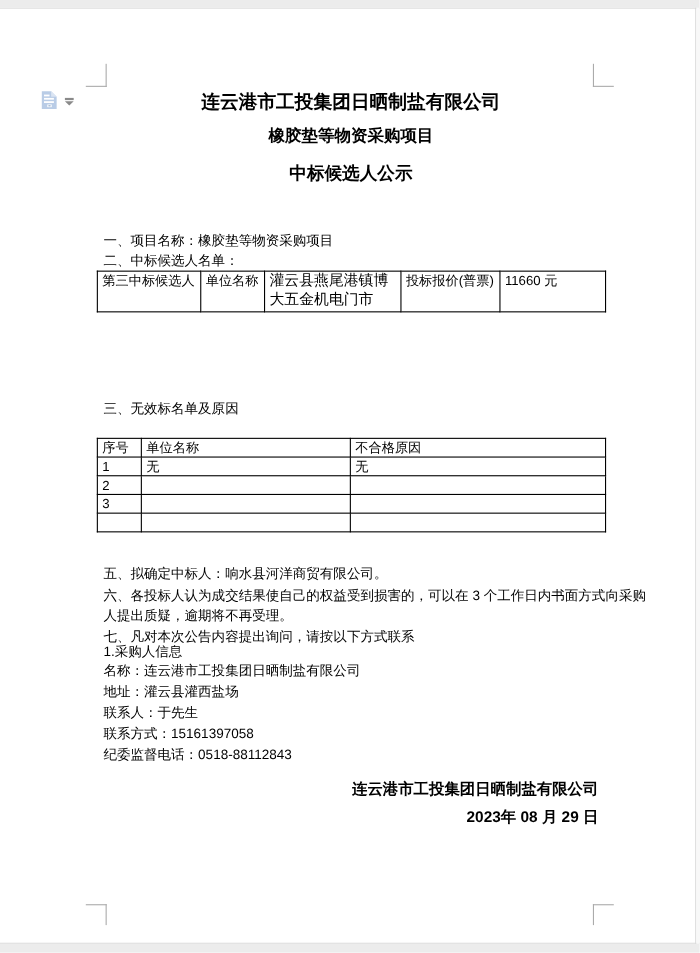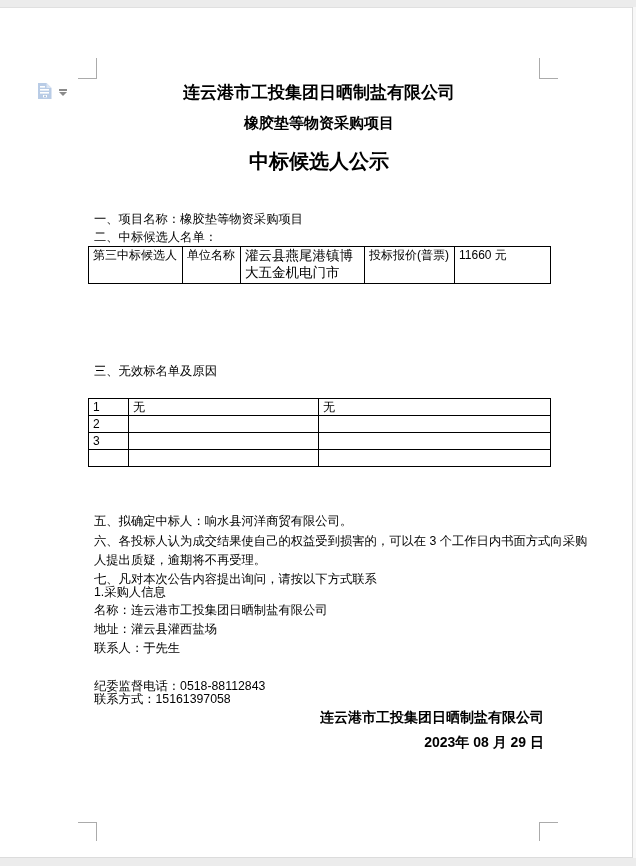--- a/index.html
+++ b/index.html
@@ -33,21 +33,21 @@
   .paste-btn { position: absolute; left: 37px; top: 82px; width: 34px; height: 22px; }
   .paste-btn svg { position: absolute; left: 0; top: 0; }
   .paste-arrow { position: absolute; left: 21px; top: 7px; width: 10px; height: 10px; }
   .paste-arrow .bar { position: absolute; left: 1px; top: 0; width: 8px; height: 2px; background: #8a8a8a; }
   .paste-arrow .tri { position: absolute; left: 1px; top: 3px; width: 0; height: 0;
     border-left: 4px solid transparent; border-right: 4px solid transparent; border-top: 4px solid #8a8a8a; }
 
   .title { position: absolute; left: 88px; width: 462px; text-align: center; font-weight: bold; white-space: nowrap; }
   .t1 { top: 81px; font-size: 17px; }
   .t2 { top: 114px; font-size: 15px; }
-  .t3 { top: 148px; font-size: 20px; }
+  .t3 { top: 148px; font-size: 16px; }
 
   .pline { position: absolute; left: 94px; font-size: 12.3px; line-height: 14px; white-space: nowrap; }
   .bold-sig { position: absolute; right: 92px; font-weight: bold; font-size: 14px; white-space: nowrap; text-align: right; }
 
   table { border-collapse: collapse; table-layout: fixed; position: absolute; left: 88px; background: #fff; }
   td { border: 1px solid #000; font-size: 12px; line-height: 15px; padding: 1px 4px; vertical-align: top; text-align: left; overflow: hidden; }
   #tbl1 { top: 246px; width: 462px; }
   #tbl2 { top: 398px; width: 462px; }
   #tbl2 td { padding: 0 4px; line-height: 16px; }
   .justify { text-align: justify; }
@@ -111,20 +111,25 @@
 
 <div class="pline" style="top:364px">三、无效标名单及原因</div>
 
 <table id="tbl2">
   <colgroup>
       <col style="width:40px">
       <col style="width:190px">
       <col style="width:232px">
     </colgroup>
   <tbody>
+      <tr style="height:17px">
+    <td>序号</td>
+    <td>单位名称</td>
+    <td>不合格原因</td>
+  </tr>
   <tr style="height:17px">
     <td>1</td>
     <td>无</td>
     <td>无</td>
   </tr>
   <tr style="height:17px">
     <td>2</td>
     <td></td>
     <td></td>
   </tr>
@@ -143,17 +148,17 @@
 
 <div class="pline" style="top:514px">五、拟确定中标人：响水县河洋商贸有限公司。</div>
 <div class="pline" style="top:534px">六、各投标人认为成交结果使自己的权益受到损害的，可以在 3 个工作日内书面方式向采购</div>
 <div class="pline" style="top:553px">人提出质疑，逾期将不再受理。</div>
 <div class="pline" style="top:572px">七、凡对本次公告内容提出询问，请按以下方式联系</div>
 
 <div class="pline" style="top:585px">1.采购人信息</div>
 <div class="pline" style="top:603px">名称：连云港市工投集团日晒制盐有限公司</div>
 <div class="pline" style="top:622px">地址：灌云县灌西盐场</div>
 <div class="pline" style="top:641px">联系人：于先生</div>
-<div class="pline" style="top:692px">联系方式：15161397058</div>
+<div class="pline" style="top:660px">联系方式：15161397058</div>
 <div class="pline" style="top:679px">纪委监督电话：0518-88112843</div>
 
 <div class="bold-sig" style="top:709px">连云港市工投集团日晒制盐有限公司</div>
 <div class="bold-sig" style="top:734px">2023年 08 月 29 日</div>
 
 </body></html>

